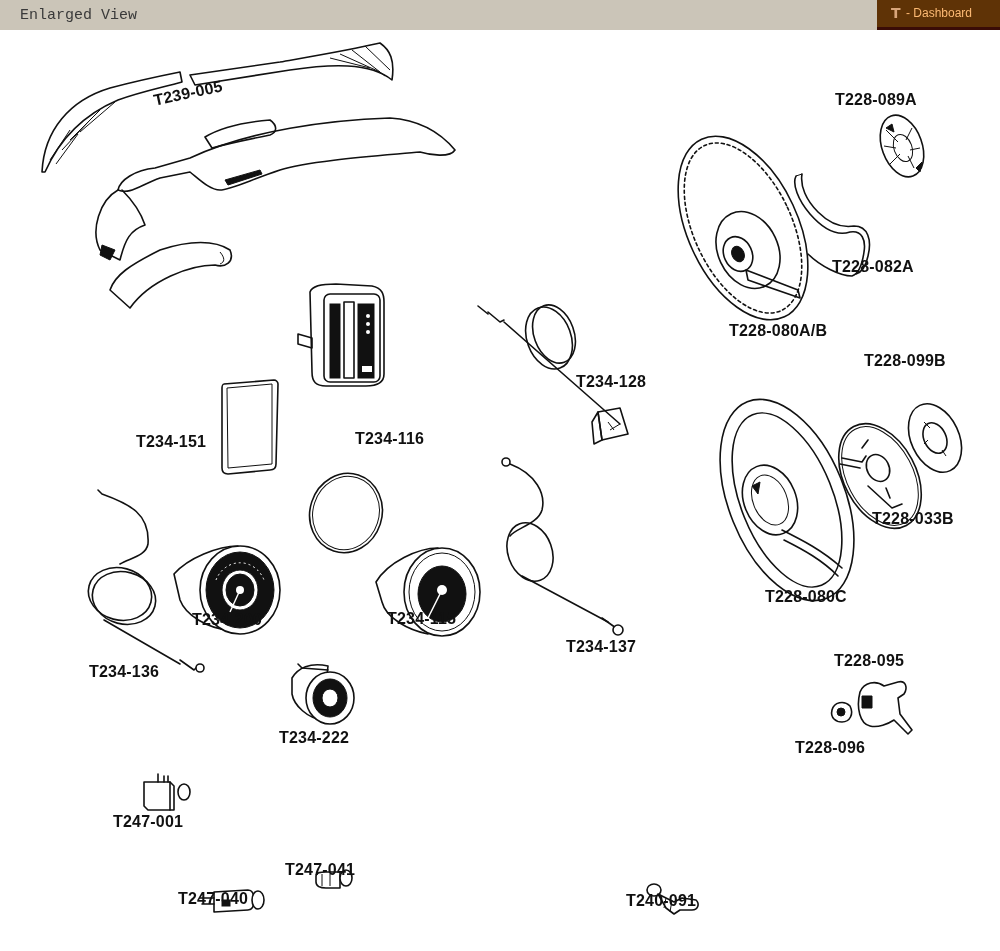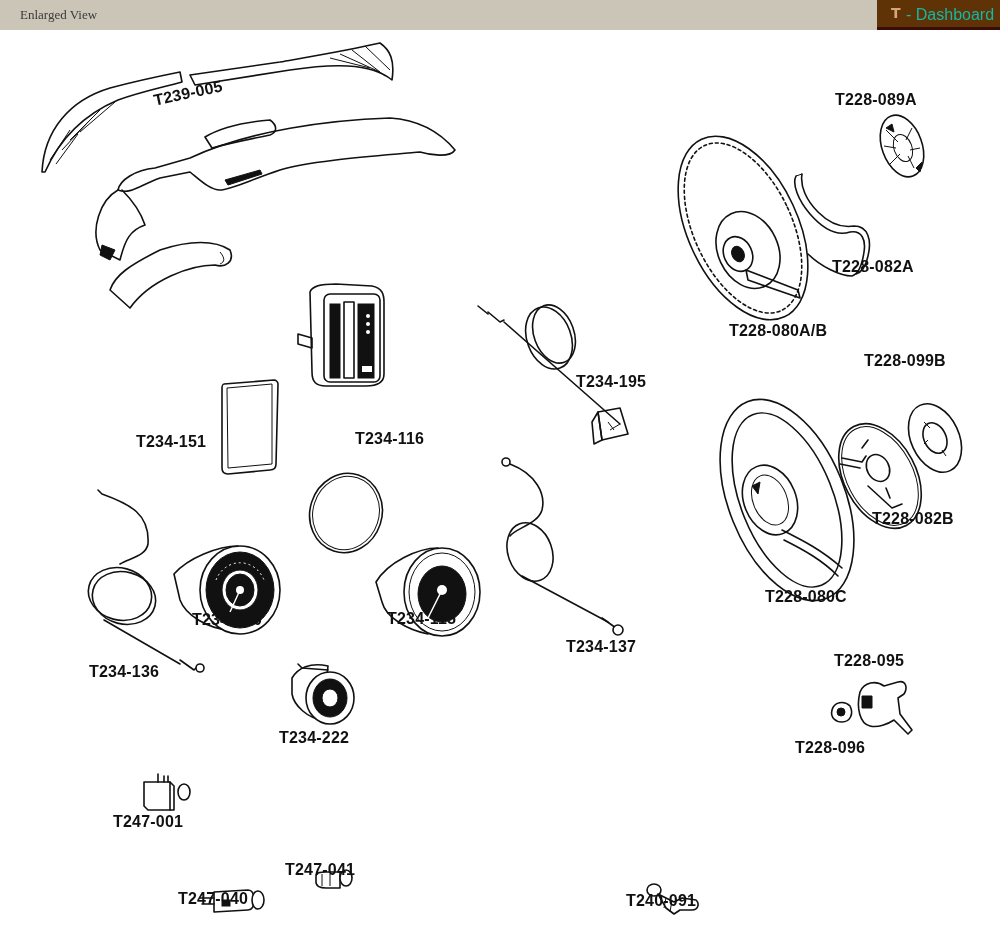--- a/index.html
+++ b/index.html
@@ -1,21 +1,21 @@
 <!DOCTYPE html>
 <html><head>
   <meta charset="utf-8">
   <style>
     html, body { margin: 0; padding: 0; background: #ffffff; }
     body { width: 1000px; height: 951px; position: relative; overflow: hidden; font-family: "Liberation Sans", sans-serif; }
     .topbar { position: absolute; left: 0; top: 0; width: 1000px; height: 30px; background: #cbc5b8; }
-    .topbar .title { position: absolute; left: 20px; top: 7px; font-family: Liberation Serif, serif; font-size: 13px; color: #3a3a3a; }
+    .topbar .title { position: absolute; left: 20px; top: 7px; font-family: Liberation Mono, monospace; font-size: 15px; color: #3a3a3a; }
     .section-tab { position: absolute; left: 877px; top: 0; width: 123px; height: 27px; background: #5f3306; border-bottom: 3px solid #3a0c06; box-sizing: content-box; }
     .section-tab .letter { position: absolute; left: 14px; top: 5px; font-family: "DejaVu Sans", sans-serif; font-weight: bold; font-size: 14px; color: #d8a57a; }
-    .section-tab .label { position: absolute; left: 29px; top: 6px; font-family: "Liberation Sans", sans-serif; font-size: 16px; color: #14b8a6; }
+    .section-tab .label { position: absolute; left: 29px; top: 6px; font-family: "Liberation Sans", sans-serif; font-size: 12px; color: #fdba74; }
     .diagram { position: absolute; left: 0; top: 30px; width: 1000px; height: 921px; }
     .part-label { position: absolute; font-family: "Liberation Sans", sans-serif; font-weight: bold; font-size: 16px; color: #111; white-space: nowrap; letter-spacing: 0.2px; cursor: pointer; }
     .part-art { position: absolute; }
     svg .ln { fill: none; stroke: #111; stroke-width: 1.6; stroke-linejoin: round; stroke-linecap: round; }
     svg .thin { fill: none; stroke: #111; stroke-width: 1; }
     svg .dark { fill: #111; stroke: #111; }
     svg .white { fill: #fff; stroke: #111; stroke-width: 1.6; }
   </style>
 </head>
 <body>
@@ -77,21 +77,21 @@
 
   <svg class="part-art" style="left:474px;top:274px" width="170" height="150" viewBox="0 0 170 150">
     <path class="ln" d="M4 2 L 14 10 M 14 8 L 26 18 L 30 16"></path>
     <path class="ln" d="M30 18 L 146 120"></path>
     <ellipse class="ln" cx="75" cy="34" rx="22" ry="32" transform="rotate(-20 75 34)"></ellipse>
     <ellipse class="ln" cx="80" cy="30" rx="20" ry="30" transform="rotate(-20 80 30)"></ellipse>
     <path class="ln" d="M124 108 L 146 104 L 154 130 L 128 136 Z"></path>
     <path class="ln" d="M118 118 L 124 108 L 128 136 L 120 140 Z"></path>
     <path class="thin" d="M134 118 L 140 126 M 136 126 L 146 120"></path>
   </svg>
-  <span class="part-label" style="left:576px;top:343px">T234-195</span>
+  <span class="part-label" style="left:576px;top:343px">T234-128</span>
 
   <svg class="part-art" style="left:296px;top:252px" width="94" height="110" viewBox="0 0 94 110">
     <path class="ln" d="M14 10 C 16 4, 24 2, 40 2 L 76 4 C 86 6, 88 12, 88 20 L 88 92 C 88 100, 82 104, 70 104 L 30 104 C 20 104, 16 100, 16 90 Z"></path>
     <rect class="ln" x="28" y="12" width="56" height="88" rx="6"></rect>
     <rect class="dark" x="34" y="22" width="10" height="74"></rect>
     <rect class="ln" x="48" y="20" width="10" height="76"></rect>
     <rect class="dark" x="62" y="22" width="16" height="74"></rect>
     <circle cx="72" cy="34" r="2" fill="#fff"></circle>
       <circle cx="72" cy="42" r="2" fill="#fff"></circle>
       <circle cx="72" cy="50" r="2" fill="#fff"></circle>
@@ -117,21 +117,21 @@
     <path class="thin" d="M20 24 L 26 30 M 20 46 L 24 42 M 42 58 L 38 52"></path>
   </svg>
   <span class="part-label" style="left:864px;top:322px">T228-099B</span>
 
   <svg class="part-art" style="left:832px;top:388px" width="92" height="118" viewBox="0 0 92 118">
     <ellipse class="ln" cx="48" cy="58" rx="36" ry="56" transform="rotate(-28 48 58)"></ellipse>
     <ellipse class="thin" cx="48" cy="58" rx="33" ry="53" transform="rotate(-28 48 58)"></ellipse>
     <ellipse class="ln" cx="46" cy="50" rx="11" ry="14" transform="rotate(-28 46 50)"></ellipse>
     <path class="ln" d="M10 40 L 30 44 L 34 38 M 8 46 L 28 50 M 36 68 L 60 90 L 70 86 M 30 30 L 36 22 M 54 70 L 58 80"></path>
   </svg>
-  <span class="part-label" style="left:872px;top:480px">T228-082B</span>
+  <span class="part-label" style="left:872px;top:480px">T228-033B</span>
 
   <svg class="part-art" style="left:712px;top:360px" width="150" height="220" viewBox="0 0 150 220">
     <ellipse class="ln" cx="75" cy="110" rx="58" ry="106" transform="rotate(-22 75 110)"></ellipse>
     <ellipse class="ln" cx="75" cy="110" rx="46" ry="92" transform="rotate(-22 75 110)"></ellipse>
     <ellipse class="ln" cx="58" cy="110" rx="26" ry="36" transform="rotate(-22 58 110)"></ellipse>
     <ellipse class="thin" cx="58" cy="110" rx="17" ry="26" transform="rotate(-22 58 110)"></ellipse>
     <path class="ln" d="M70 140 C 90 150, 110 160, 130 178 M 72 150 C 92 160, 110 170, 126 186"></path>
     <path class="dark" d="M40 96 L 48 92 L 46 104 Z"></path>
   </svg>
   <span class="part-label" style="left:765px;top:558px">T228-080C</span>

